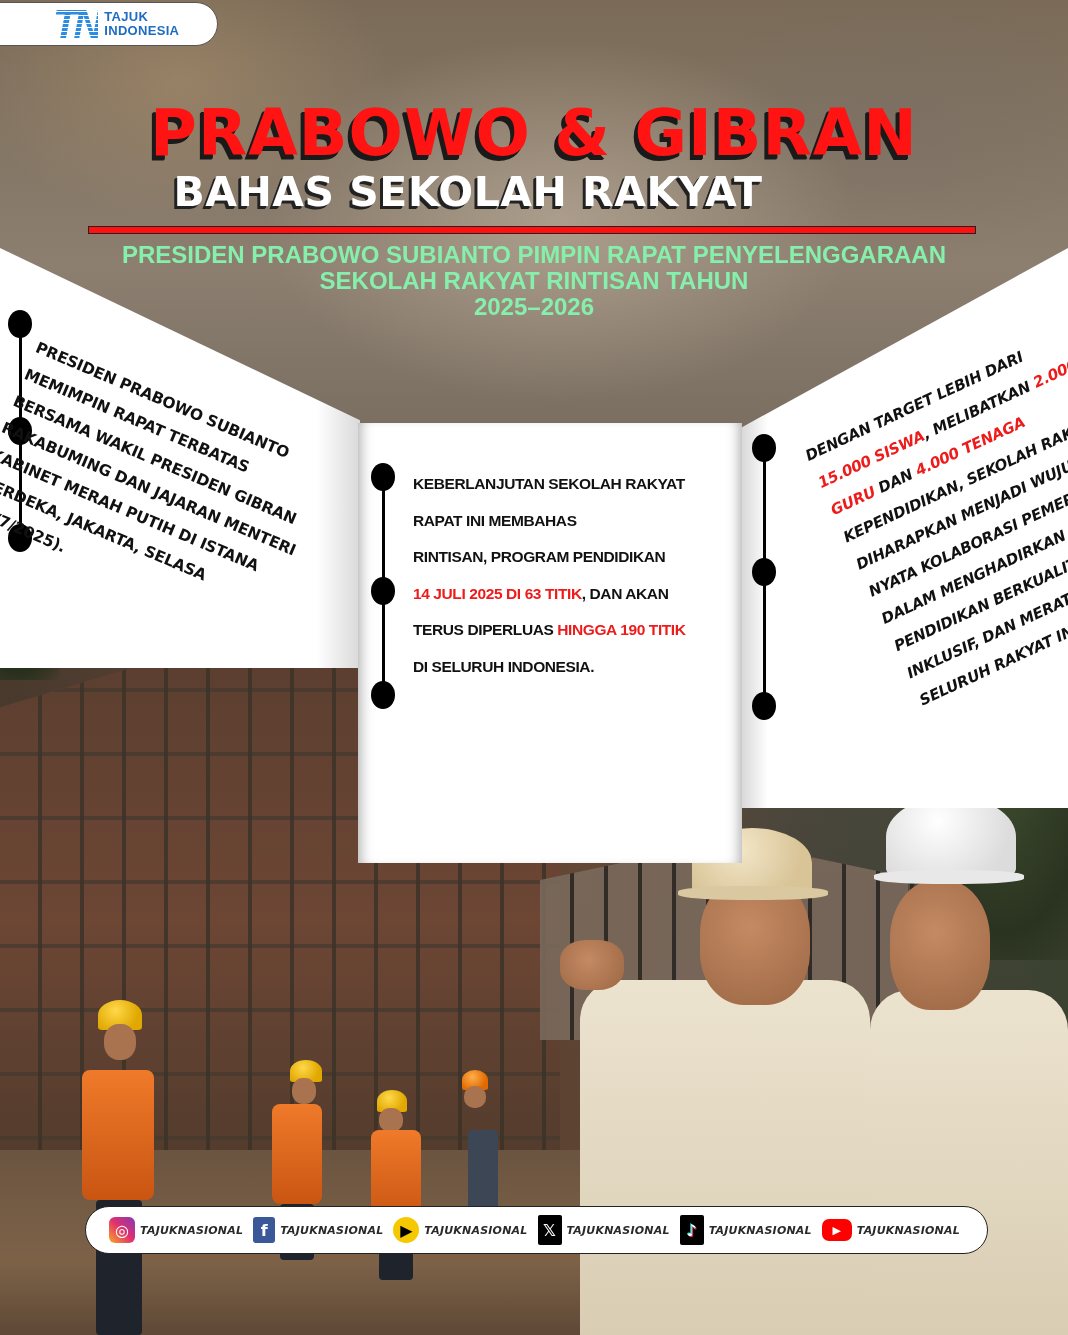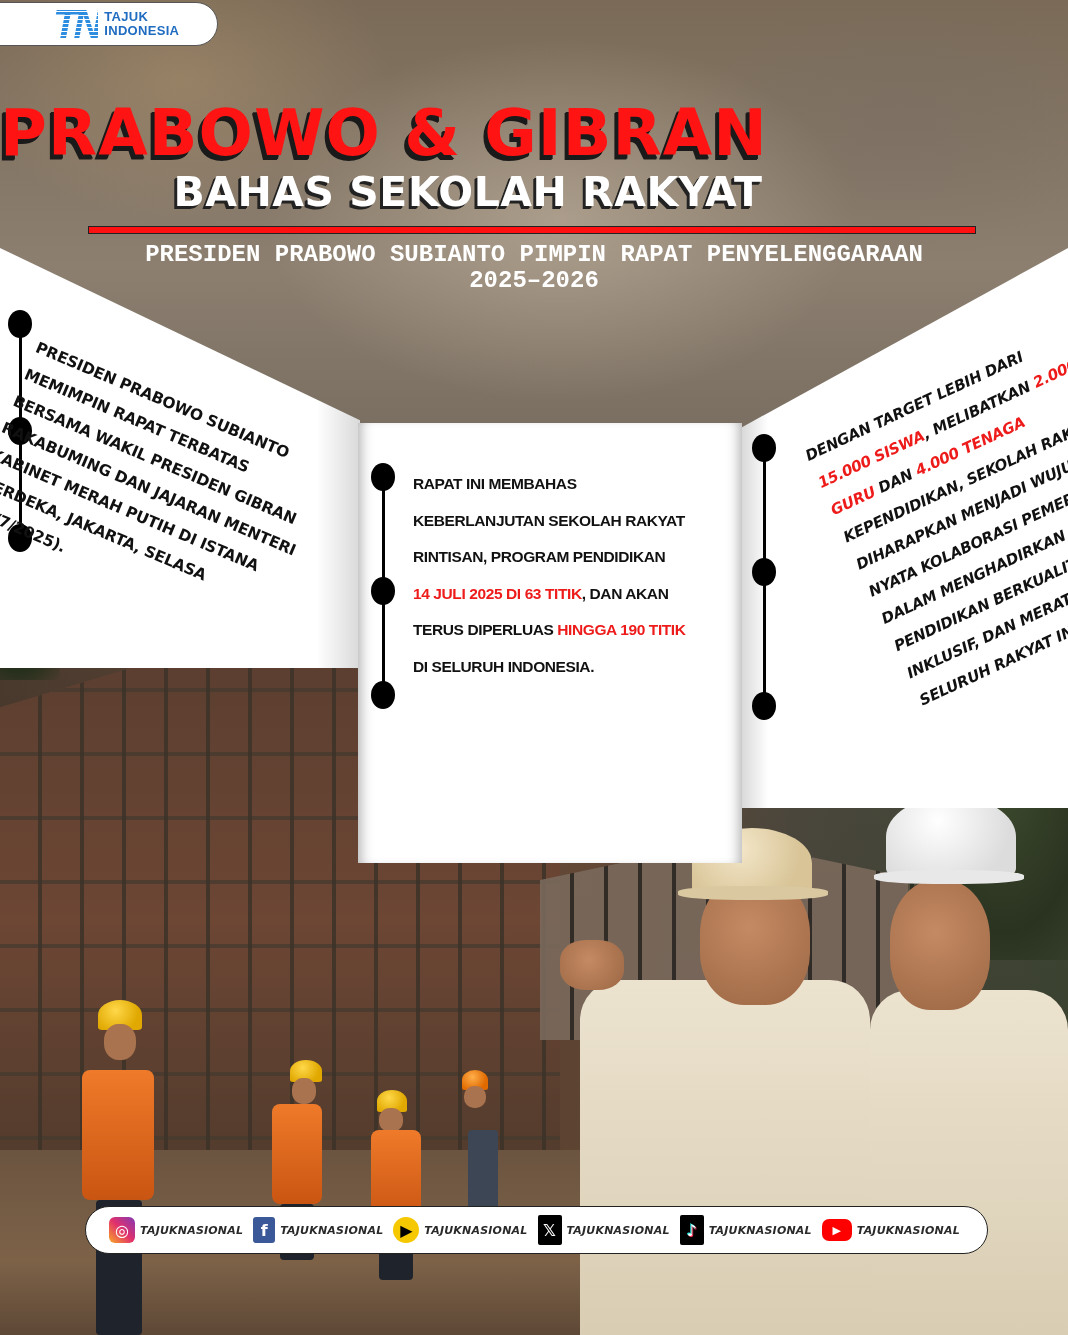--- a/index.html
+++ b/index.html
@@ -86,39 +86,39 @@
     margin-right: 6px;
     background: repeating-linear-gradient(180deg, #2b8ce0 0 3px, #ffffff 3px 4px);
     -webkit-background-clip: text; background-clip: text; color: transparent;
   }
   .logo-text {
     font-weight: 700; font-size: 13px; line-height: 14px; color: #1f6cc0; letter-spacing: 0.3px;
   }
 
   
   .title-main {
-    position: absolute; left: 0; top: 96px; width: 1068px; 
+    position: absolute; left: 0; top: 96px; width: 1068px; text-align: center;
     font-family: "DejaVu Sans", sans-serif; font-weight: 700; font-size: 64px;
     color: #ff1313; letter-spacing: 1px;
     text-shadow: -4px 5px 0 #1a1a1a, -3px 4px 0 #1a1a1a;
   }
   .title-sub {
     position: absolute; left: 0; top: 168px; width: 936px; text-align: center;
     font-family: "DejaVu Sans", sans-serif; font-weight: 700; font-size: 41px;
     color: #ffffff; letter-spacing: 0.5px;
     text-shadow: -3px 3px 0 #222, -2px 2px 0 #222;
   }
   .red-rule {
     position: absolute; left: 88px; top: 226px; width: 888px; height: 8px;
     background: #ff1111; border: 1px solid #222;
   }
   .subtitle {
     position: absolute; left: 0; top: 242px; width: 1068px; text-align: center;
-    font-family: Liberation Mono, monospace; font-weight: 700; font-size: 24px;
-    line-height: 26px; color: #ffffff;
+    font-family: Liberation Sans, sans-serif; font-weight: 700; font-size: 24px;
+    line-height: 26px; color: #86efac;
   }
 
   
   .panel-left {
     position: absolute; left: 0; top: 248px; width: 360px; height: 420px;
     background: linear-gradient(90deg, #fff 0%, #fff 88%, #d9d9d9 100%);
     clip-path: polygon(0 0, 100% 41%, 100% 100%, 0 100%);
   }
   .panel-center {
     position: absolute; left: 358px; top: 423px; width: 384px; height: 440px;
@@ -235,20 +235,21 @@
     <div>TAJUK</div>
     <div>INDONESIA</div>
   </div>
 </div>
 
 <div class="title-main">PRABOWO &amp; GIBRAN</div>
 <div class="title-sub">BAHAS SEKOLAH RAKYAT</div>
 <div class="red-rule"></div>
 <div class="subtitle">
   <div>PRESIDEN PRABOWO SUBIANTO PIMPIN RAPAT PENYELENGGARAAN</div>
+  <div>SEKOLAH RAKYAT RINTISAN TAHUN</div>
   <div>2025–2026</div>
 </div>
 
 <div class="tl-line" style="left:19px;top:322px;height:220px;"></div>
 <div class="tl-dot" style="left:8px;top:310px;"></div>
 <div class="tl-dot" style="left:8px;top:417px;"></div>
 <div class="tl-dot" style="left:8px;top:524px;"></div>
 <div class="panel-text left-text">
   <div>PRESIDEN PRABOWO SUBIANTO</div>
   <div>MEMIMPIN RAPAT TERBATAS</div>
@@ -257,22 +258,22 @@
   <div>KABINET MERAH PUTIH DI ISTANA</div>
   <div>MERDEKA, JAKARTA, SELASA</div>
   <div>(29/7/2025).</div>
 </div>
 
 <div class="tl-line" style="left:382px;top:478px;height:220px;"></div>
 <div class="tl-dot" style="left:371px;top:463px;"></div>
 <div class="tl-dot" style="left:371px;top:577px;"></div>
 <div class="tl-dot" style="left:371px;top:681px;"></div>
 <div class="panel-text center-text">
+  <div>KEBERLANJUTAN SEKOLAH RAKYAT</div>
   <div>RAPAT INI MEMBAHAS</div>
-  <div>KEBERLANJUTAN SEKOLAH RAKYAT</div>
   <div>RINTISAN, PROGRAM PENDIDIKAN</div>
   <div><span class="hl">14 JULI 2025 DI 63 TITIK</span><span>, DAN AKAN</span></div>
   <div><span>TERUS DIPERLUAS </span><span class="hl">HINGGA 190 TITIK</span></div>
   <div>DI SELURUH INDONESIA.</div>
 </div>
 
 <div class="tl-line" style="left:763px;top:448px;height:262px;"></div>
 <div class="tl-dot" style="left:752px;top:434px;"></div>
 <div class="tl-dot" style="left:752px;top:558px;"></div>
 <div class="tl-dot" style="left:752px;top:692px;"></div>

